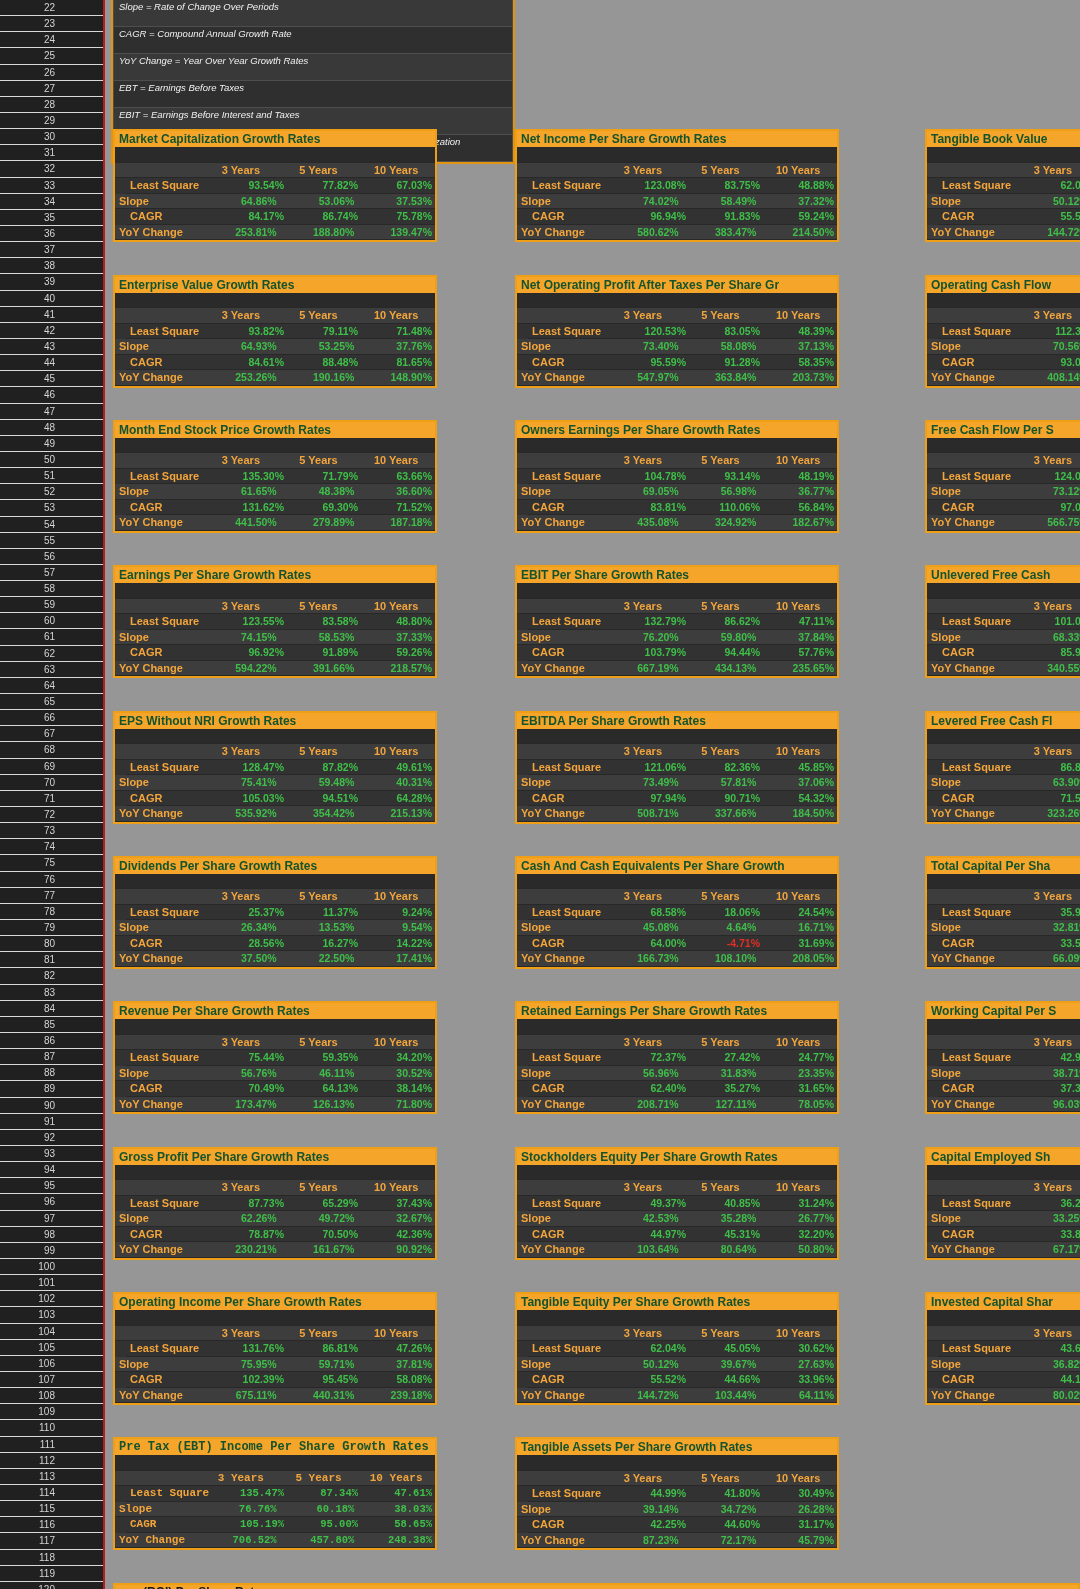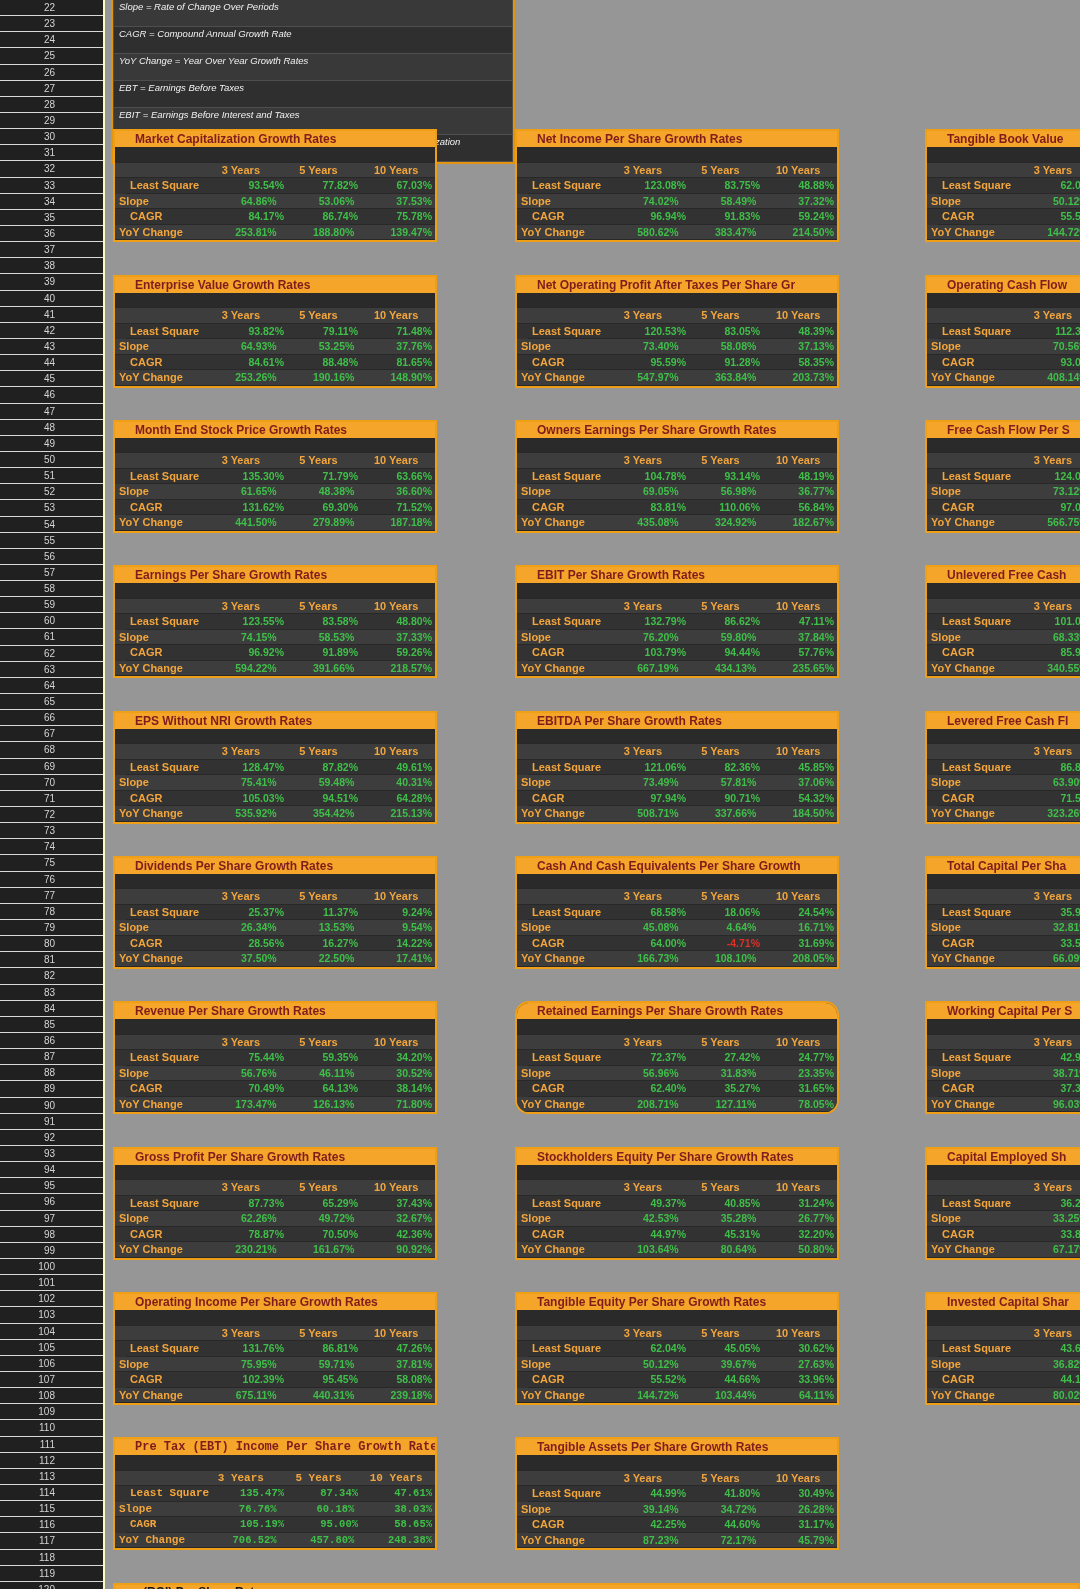--- a/index.html
+++ b/index.html
@@ -4,21 +4,21 @@
 <style>
   html,body{margin:0;padding:0;}
   body{
     width:1080px;height:1589px;position:relative;overflow:hidden;
     background:#969696;
     font-family:"Liberation Sans", sans-serif;
   }
   
   .row-gutter{
     position:absolute;left:0;top:0;width:105px;height:1589px;
-    background:#202020;border-right:2px solid #fef9c3;box-sizing:border-box;
+    background:#202020;border-right:2px solid #b91c1c;box-sizing:border-box;
   }
   .row-num{
     height:16.15px;box-sizing:border-box;border-bottom:1px solid #d9d9d9;
     color:#d4d4d4;font-size:10px;line-height:15px;text-align:right;padding-right:48px;
   }
   
   .legend{
     position:absolute;left:111px;top:0;width:404px;
     border:2px solid #e2940f;border-top:none;box-sizing:border-box;background:#2e2e2e;
   }
@@ -28,22 +28,22 @@
     padding-left:5px;white-space:nowrap;overflow:hidden;
   }
   .legend-row.alt0{background:#393939;}
   .legend-row.alt1{background:#2f2f2f;}
   
   .gtable{
     position:absolute;width:324px;height:113px;box-sizing:border-box;
     border:2px solid #ef9f16;background:#323232;overflow:hidden;
   }
   .gtable-title{
-    height:16px;line-height:16px;background:#f5a52a;color:#7f1d1d;
-    font-weight:bold;font-size:12px;padding-left:20px;white-space:nowrap;overflow:hidden;
+    height:16px;line-height:16px;background:#f5a52a;color:#14532d;
+    font-weight:bold;font-size:12px;padding-left:4px;white-space:nowrap;overflow:hidden;
   }
   .trow{
     display:grid;grid-template-columns:87px 1fr 1fr 1fr;
     height:15.5px;line-height:15.3px;box-sizing:border-box;border-bottom:1px solid #282828;
   }
   .trow.blank{background:#2a2a2a;}
   .trow.light{background:#3d3d3d;}
   .trow.dark{background:#323232;margin-left:11px;}
   .mlabel{
     color:#f2a53c;font-weight:bold;font-size:11px;padding-left:4px;
@@ -752,21 +752,21 @@
         <div class="val">64.13%</div>
         <div class="val">38.14%</div>
       </div>
       <div class="trow light">
         <div class="mlabel">YoY Change</div>
         <div class="val">173.47%</div>
         <div class="val">126.13%</div>
         <div class="val">71.80%</div>
       </div>
     </div>
-    <div class="gtable" style="left: 515px; top: 1001.3px; border-radius: 14px;">
+    <div class="gtable" style="left: 515px; top: 1001.3px;">
       <div class="gtable-title">Retained Earnings Per Share Growth Rates</div>
       <div class="trow blank"></div>
       <div class="trow light">
         <div class="mlabel"></div>
         <div class="phead">3 Years</div>
         <div class="phead">5 Years</div>
         <div class="phead">10 Years</div>
       </div>
       <div class="trow dark">
         <div class="mlabel">Least Square</div>

